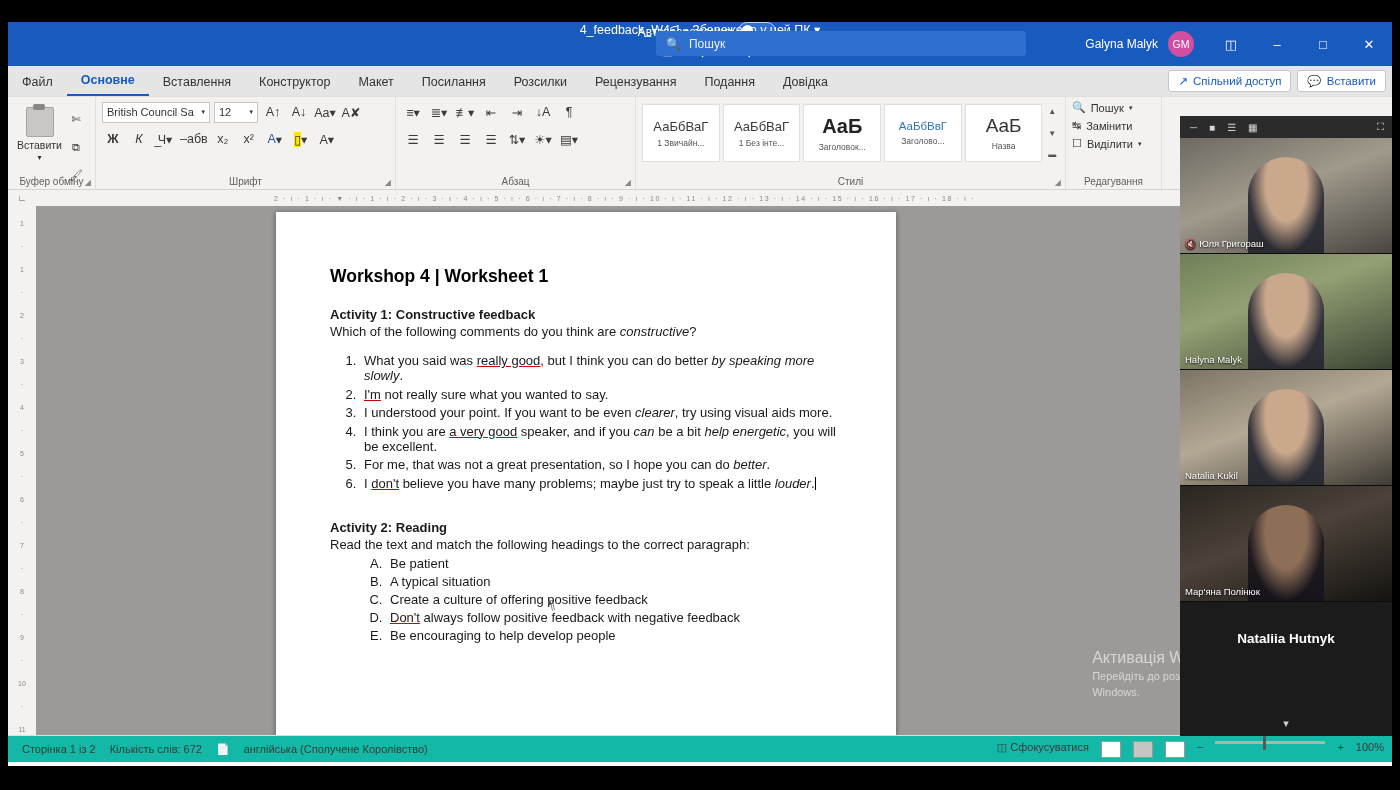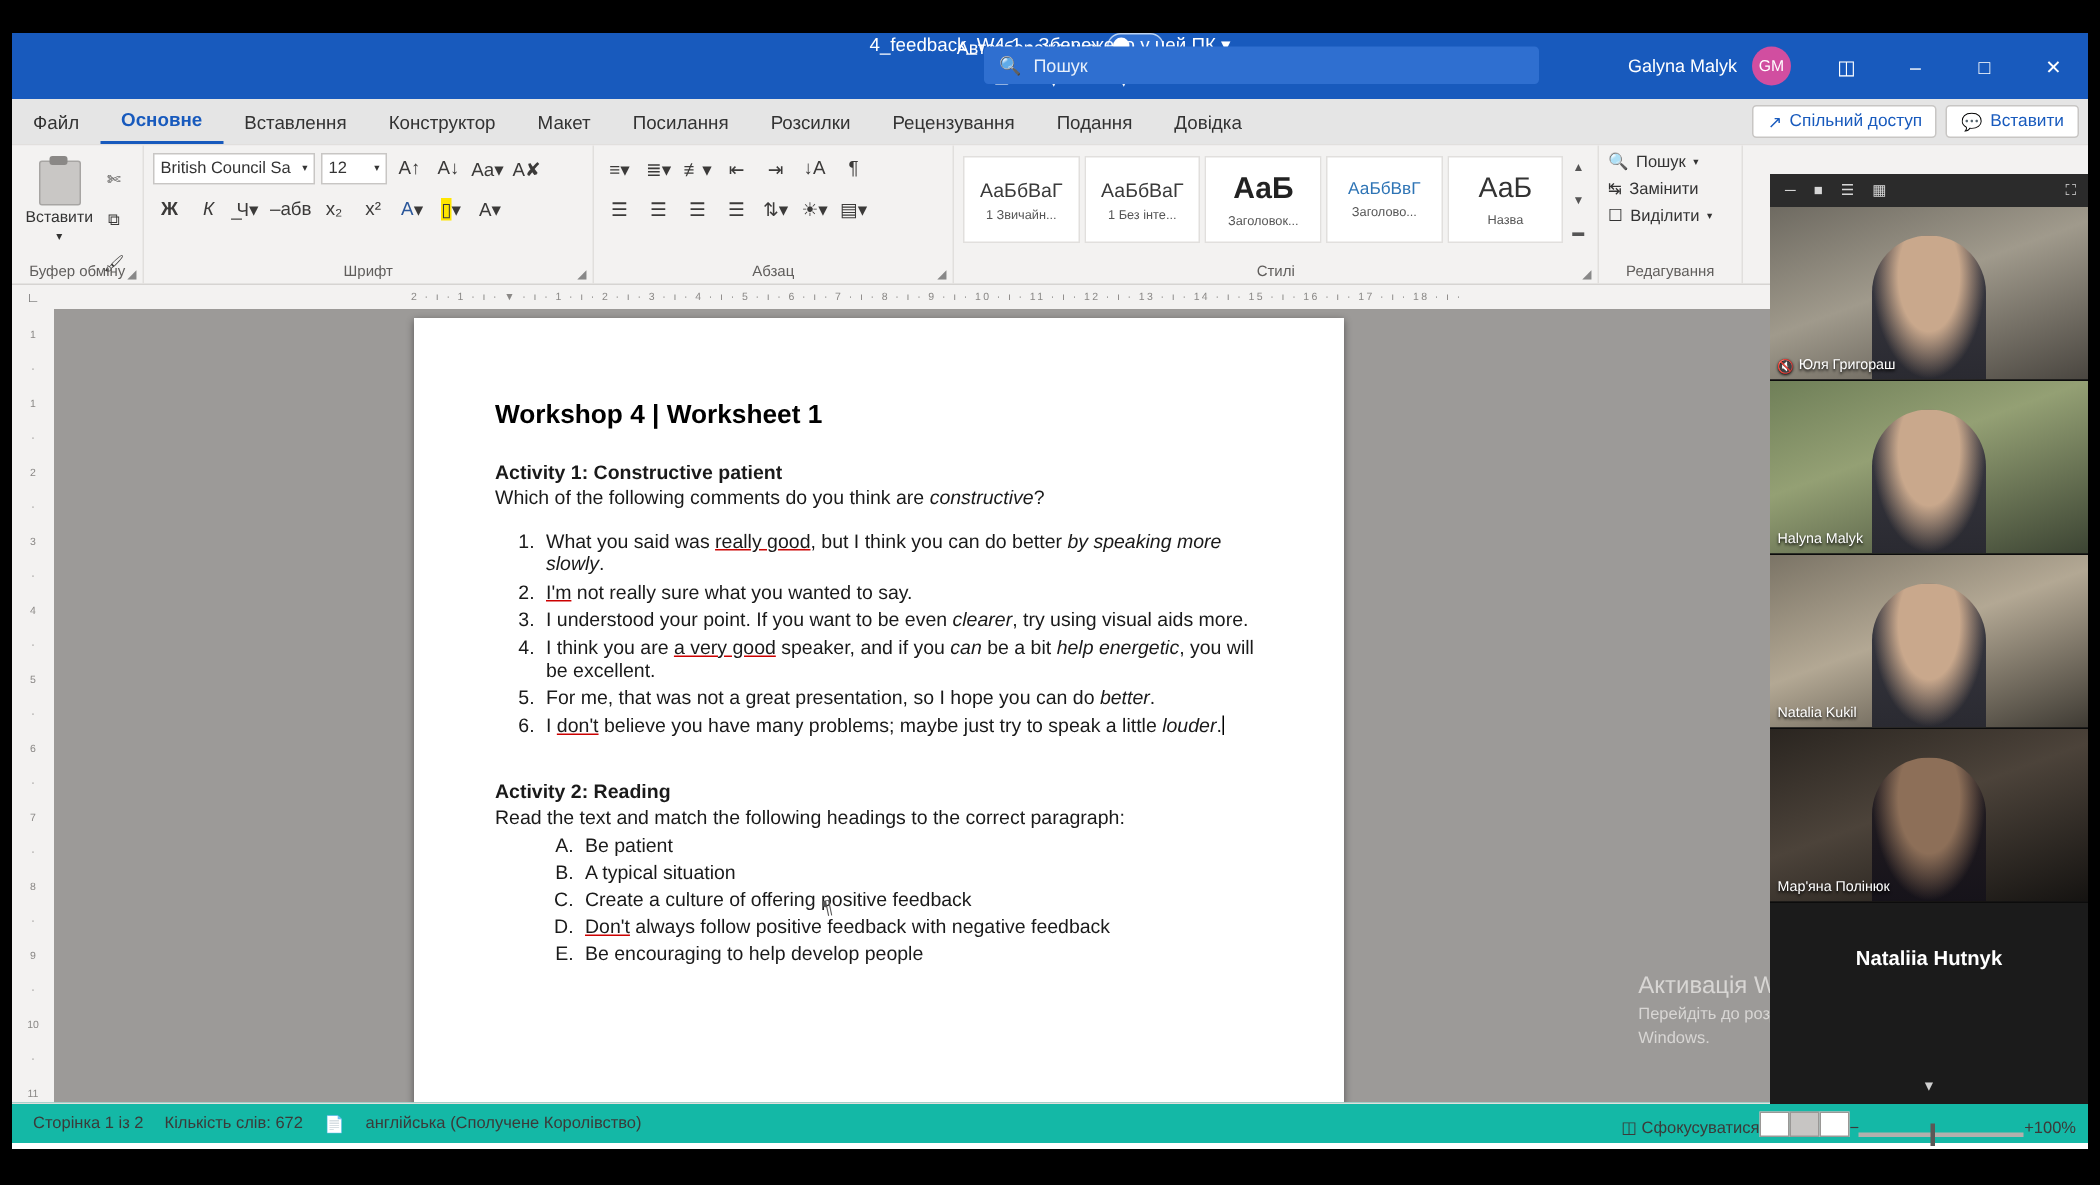--- a/index.html
+++ b/index.html
@@ -485,21 +485,22 @@
     align-items: center;
     font-size: 11px;
     color: #3b3a39;
     position: relative;
   }
   .sb-item { margin-left: 14px; white-space: nowrap; }
   .sb-right {
     position: absolute;
     right: 8px;
     display: flex;
-    align-items: flex-end;
+    align-items: flex-start;
+    gap: 12px;
     font-size: 11px;
   }
   .view-ico {
     width: 18px;
     height: 15px;
     border: 1px solid #9a9896;
     background: #fff;
     position: relative;
   }
   .view-ico.active { background: #c7c5c3; }
@@ -793,21 +794,21 @@
     </div>
     <div class="ruler-v">
       1<br>·<br>1<br>·<br>2<br>·<br>3<br>·<br>4<br>·<br>5<br>·<br>6<br>·<br>7<br>·<br>8<br>·<br>9<br>·<br>10<br>·<br>11<br>·<br>12
     </div>
 
     <div class="canvas">
       <div class="page">
         <div class="page-inner">
           <div class="doc-h1">Workshop 4 | Worksheet 1</div>
 
-          <div class="doc-h2">Activity 1: Constructive patient</div>
+          <div class="doc-h2">Activity 1: Constructive feedback</div>
           <p class="doc-p">Which of the following comments do you think are <em>constructive</em>?</p>
 
           <ol class="doc-list">
             <li>What you said was <span class="u">really good</span>, but I think you can do better <em>by speaking</em> <em>more slowly</em>.</li>
             <li><span class="u">I'm</span> not really sure what you wanted to say.</li>
             <li>I understood your point. If you want to be even <em>clearer</em>, try using visual aids more.</li>
             <li>I think you are <span class="u">a very good</span> speaker, and if you <em>can</em> be a bit <em>help energetic</em>, you will be excellent.</li>
             <li>For me, that was not a great presentation, so I hope you can do <em>better</em>.</li>
             <li>I <span class="u">don't</span> believe you have many problems; maybe just try to speak a little <em>louder</em>.<span class="caret"></span></li>
           </ol>

